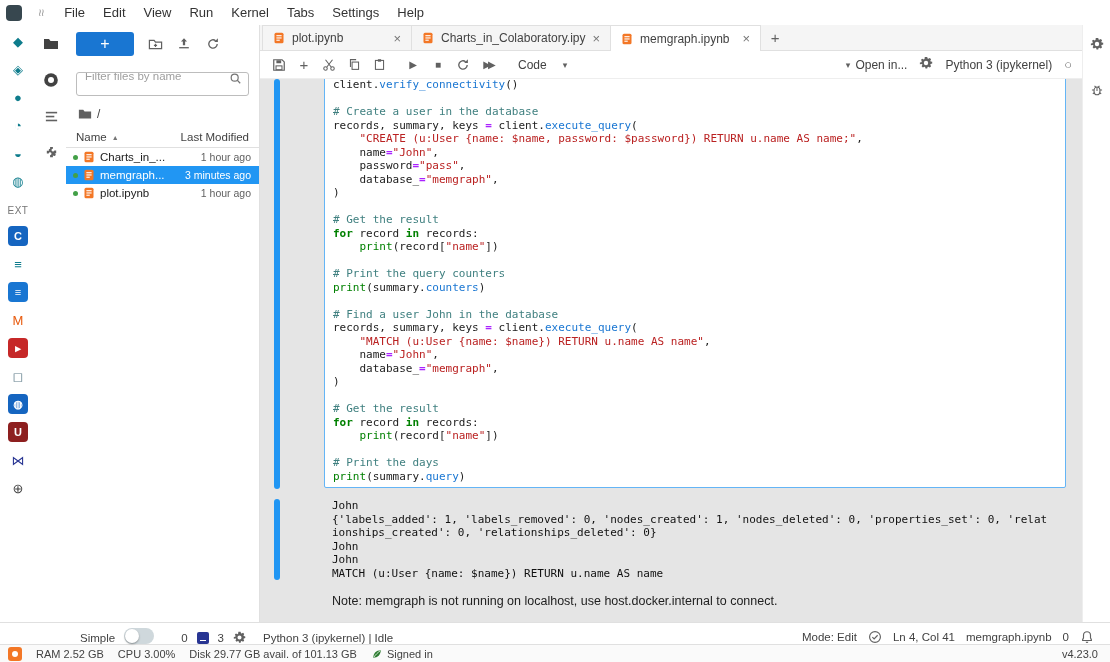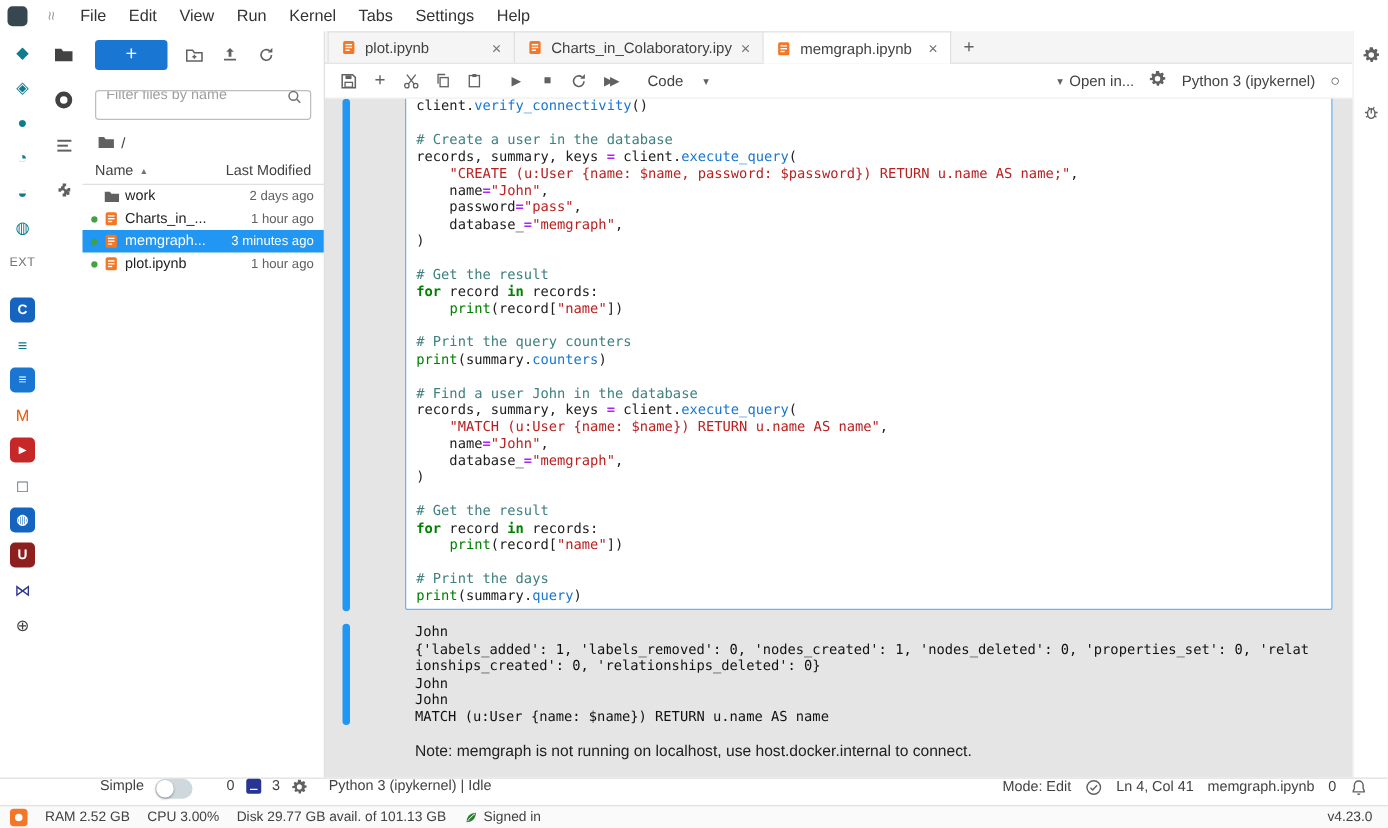--- a/index.html
+++ b/index.html
@@ -15,21 +15,21 @@
   .menubar-items{display:flex;align-items:center;}
   .menu-item{padding:3px 9px;cursor:default;}
 
   
   .body-row{flex:1;display:flex;min-height:0;}
 
   .ext-strip{width:36px;display:flex;flex-direction:column;align-items:center;padding-top:6px;background:#fff;}
   .ext-group{display:flex;flex-direction:column;align-items:center;gap:8px;}
   .ext-ic{width:20px;height:20px;border-radius:4px;display:flex;align-items:center;justify-content:center;
     font-size:13px;line-height:1;}
-  .ext-label{font-size:10px;color:#757575;letter-spacing:.5px;margin:14px 0 22px;}
+  .ext-label{font-size:10px;color:#757575;letter-spacing:.5px;margin:14px 0 10px;}
 
   .side-tabs{width:30px;display:flex;flex-direction:column;align-items:center;padding-top:10px;gap:18px;background:#fff;}
   .side-tab{width:18px;height:18px;display:flex;align-items:center;justify-content:center;}
 
   
   .file-browser{width:194px;border-right:1px solid #e0e0e0;display:flex;flex-direction:column;
     padding-top:5px;background:#fff;min-width:0;}
   .fb-toolbar{display:flex;align-items:center;padding:2px 10px;gap:13px;}
   .new-launcher{width:58px;height:24px;background:#1976d2;border-radius:3px;color:#fff;display:flex;
     align-items:center;justify-content:center;font-size:16px;line-height:1;}
@@ -93,21 +93,21 @@
   .tok-f{color:#1976d2;}
   .tok-b{color:#008000;}
   .outputs{position:absolute;left:72px;right:34px;top:420px;color:#111;}
   .out-line{white-space:pre-wrap;word-break:break-all;}
   .nb-note{position:absolute;left:72px;top:515px;font-size:12.5px;color:#212121;}
 
   .right-strip{width:28px;border-left:1px solid #eeeeee;display:flex;flex-direction:column;align-items:center;
     padding-top:10px;gap:28px;background:#fff;}
 
   
-  .status-bar{height:22px;flex:0 0 auto;display:flex;align-items:flex-start;font-size:11.5px;color:#424242;
+  .status-bar{height:22px;flex:0 0 auto;display:flex;align-items:flex-end;font-size:11.5px;color:#424242;
     background:#fff;border-top:1px solid #e0e0e0;padding:0 16px 0 80px;gap:9px;}
   .toggle{width:30px;height:16px;border-radius:8px;background:#cfd8dc;position:relative;flex:0 0 auto;}
   .toggle .knob{position:absolute;left:1px;top:1px;width:14px;height:14px;border-radius:50%;background:#fff;
     box-shadow:0 1px 2px rgba(0,0,0,.35);}
   .term-ic{width:12px;height:12px;background:#283593;border-radius:2px;position:relative;}
   .term-ic::after{content:"";position:absolute;left:3px;bottom:3px;width:6px;height:1.5px;background:#fff;}
   .status-right{margin-left:auto;display:flex;align-items:center;gap:11px;}
   .resource-bar{height:18px;flex:0 0 auto;display:flex;align-items:center;font-size:11px;color:#424242;
     background:#fafafa;border-top:1px solid #e0e0e0;padding:0 12px 0 8px;gap:14px;}
   .app-logo{width:14px;height:14px;border-radius:3px;background:#f37726;position:relative;}
@@ -225,30 +225,20 @@
             <path d="M1 3h5l1.5 2H15v8H1z" fill="#616161"></path>
           </svg>
         <span>/</span>
       </div>
       <div class="fb-head">
         <span>Name</span>
         <span class="sort">▲</span>
         <span class="col-mod">Last Modified</span>
       </div>
       <div class="fb-rows">
-          <div class="fb-row">
-            <span class="dot none"></span>
-            <span class="fb-ic">
-              <svg viewBox="0 0 16 16" width="13" height="13">
-                <path d="M1 3h5l1.5 2H15v8H1z" fill="#616161"></path>
-              </svg>
-            </span>
-            <span class="fb-name">work</span>
-            <span class="mod">2 days ago</span>
-          </div>
           <div class="fb-row">
             <span class="dot"></span>
             <span class="fb-ic">
               <svg viewBox="0 0 16 16" width="12" height="12">
                 <rect x="2" y="1" width="12" height="14" rx="2" fill="#f37726"></rect>
                 <rect x="4.5" y="4.2" width="7" height="1.5" fill="#fff"></rect>
                 <rect x="4.5" y="7.2" width="7" height="1.5" fill="#fff"></rect>
                 <rect x="4.5" y="10.2" width="4.5" height="1.5" fill="#fff"></rect>
               </svg>
             </span>

